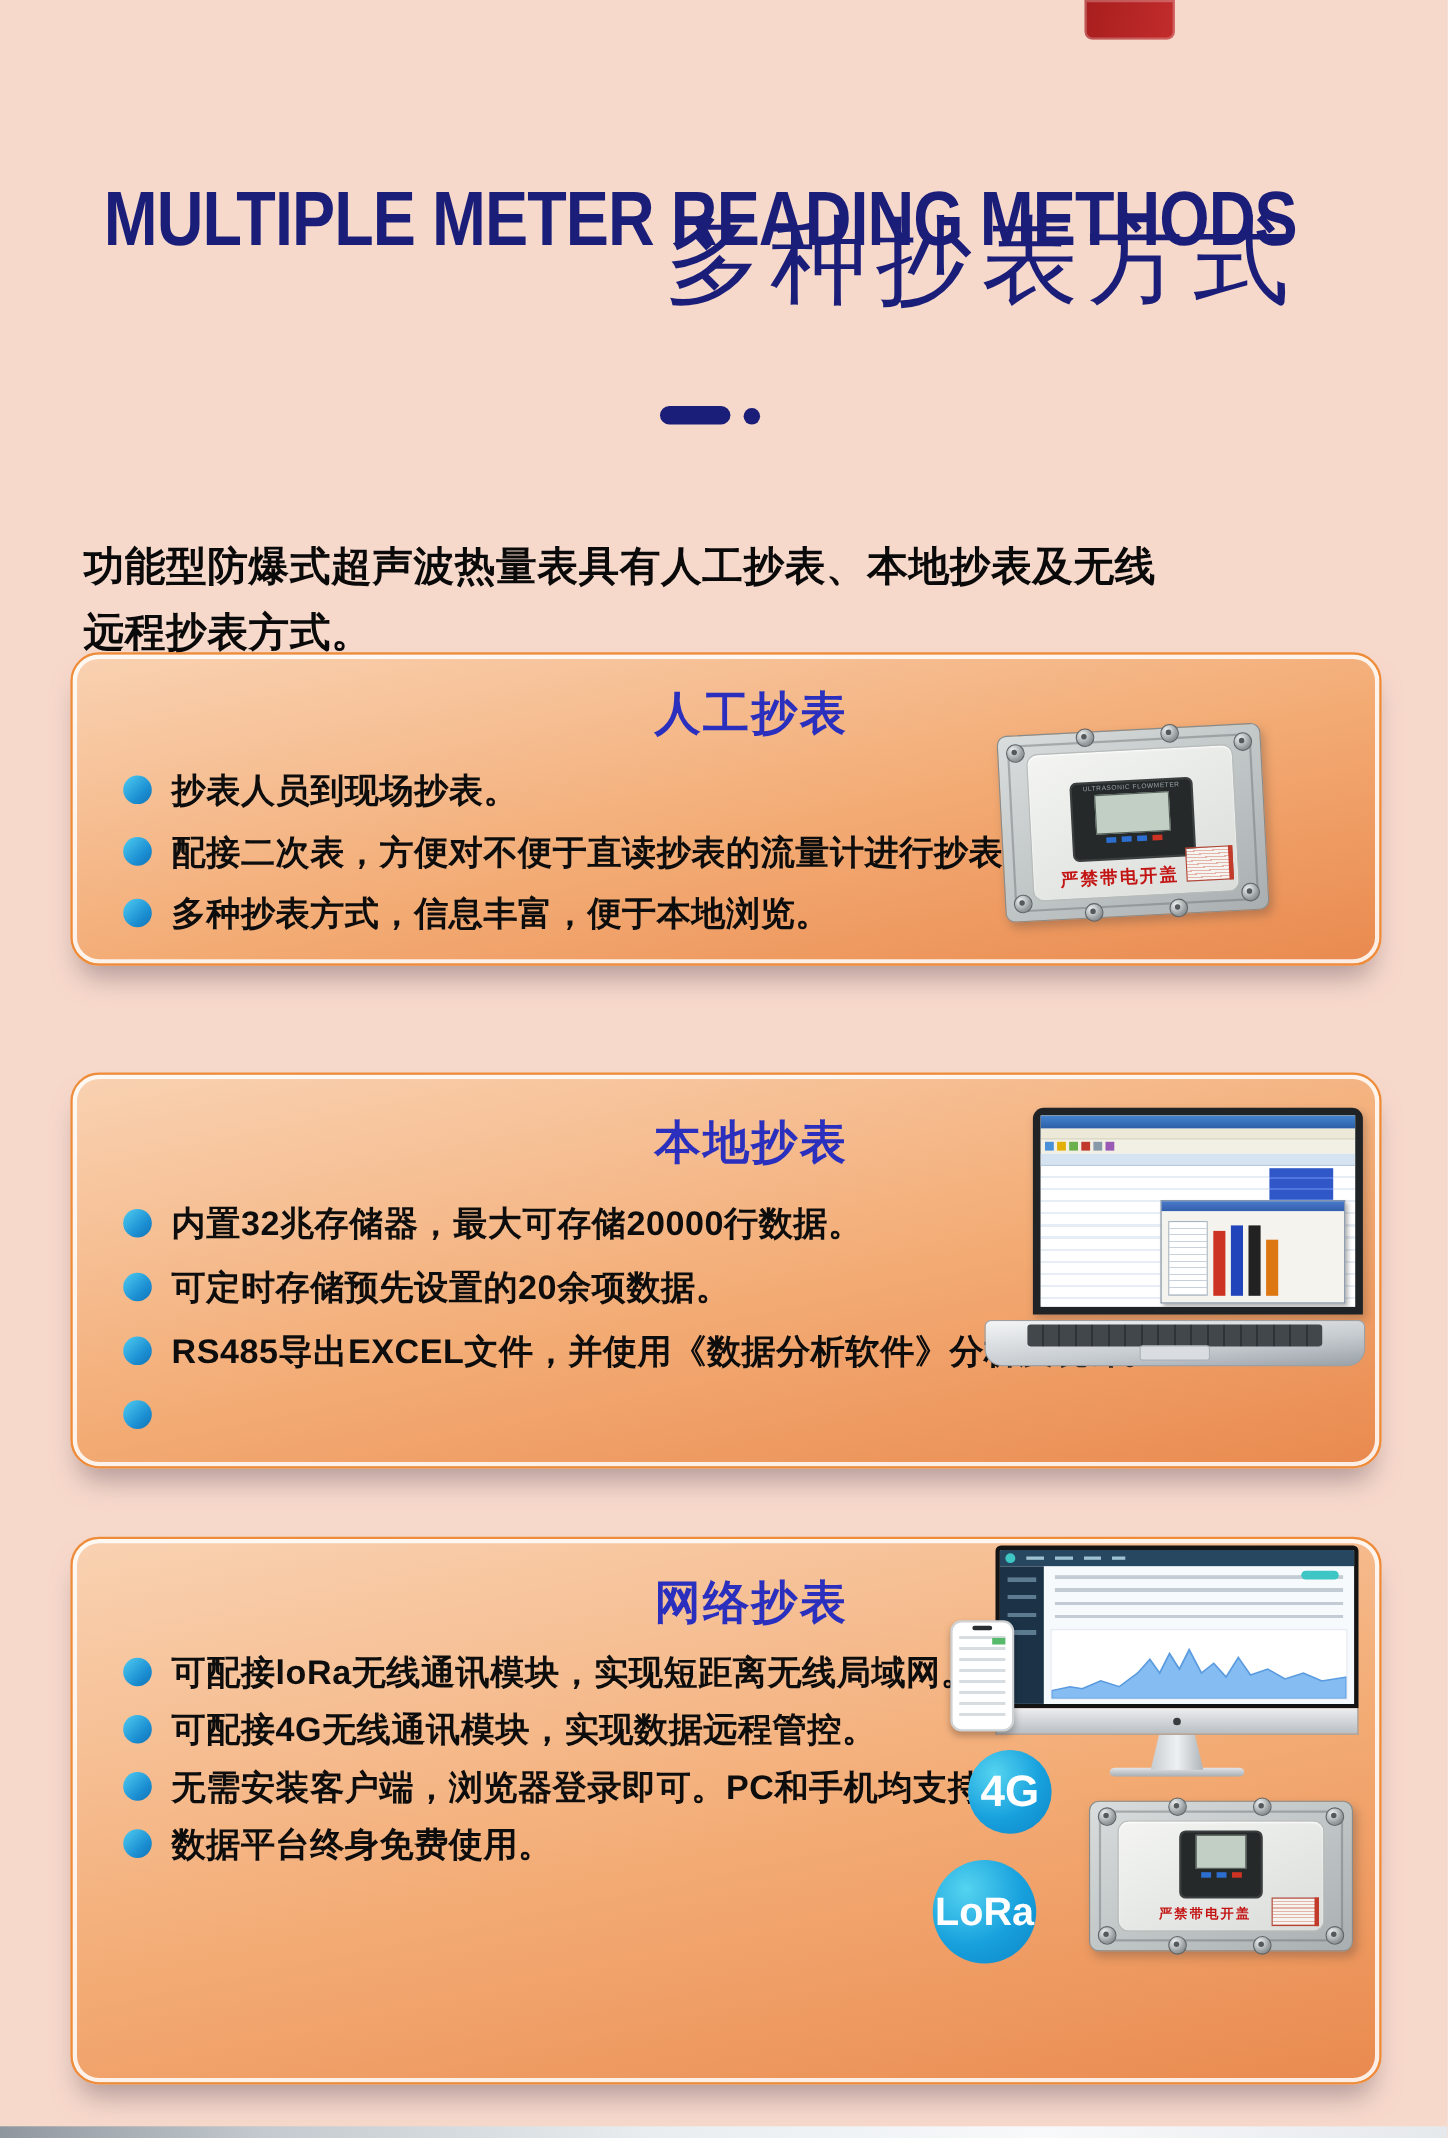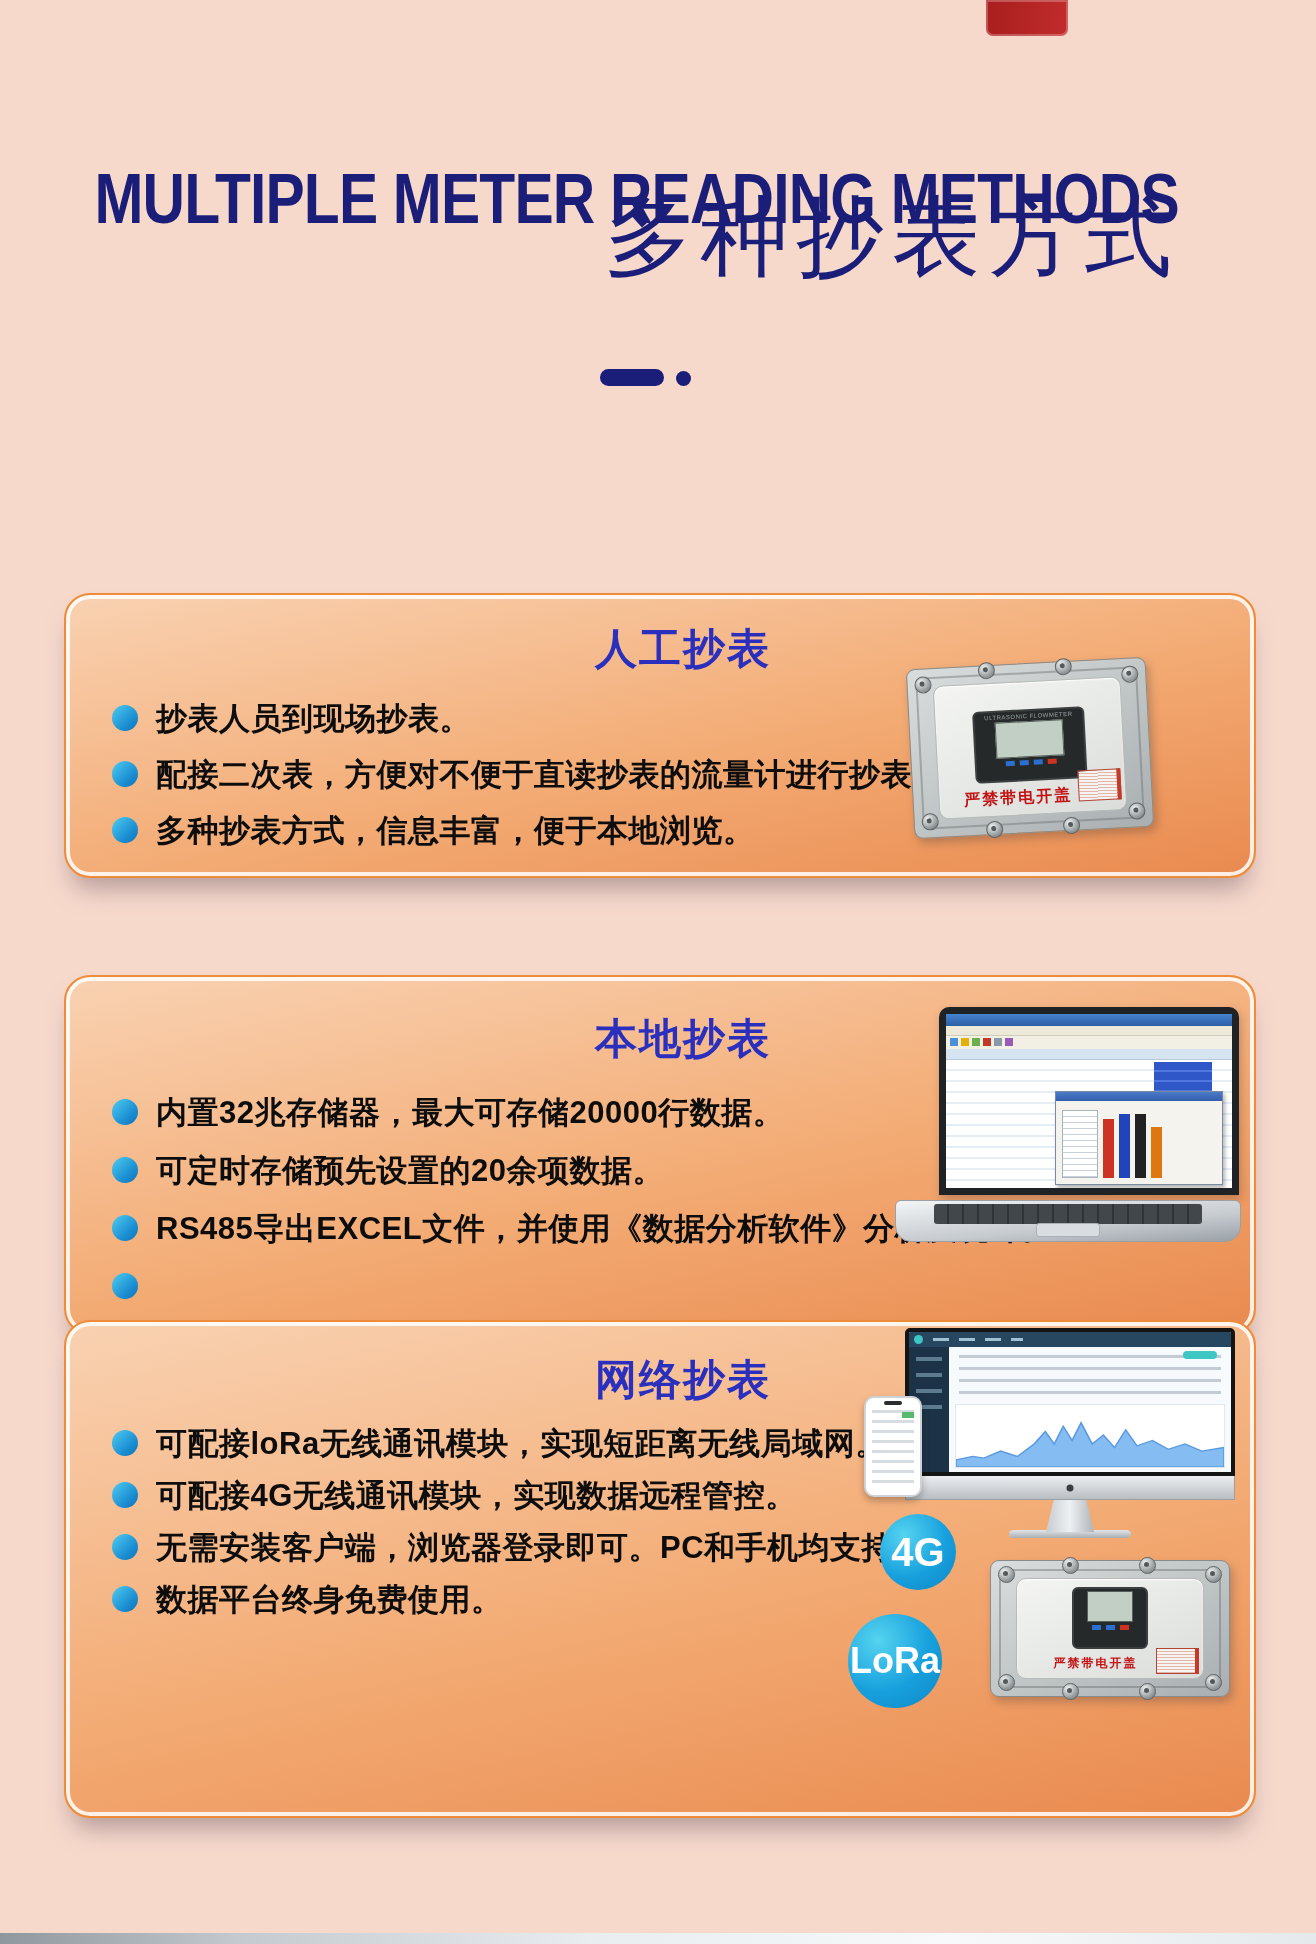--- a/index.html
+++ b/index.html
@@ -20,21 +20,21 @@
   .intro{position:absolute;left:76px;top:448px;width:1000px;font-size:37px;font-weight:600;
     color:#0a0a0a;line-height:1.62;letter-spacing:.5px;}
 
   
   .card{position:absolute;left:64px;width:1188px;border-radius:26px;
     background:linear-gradient(168deg,#f9d2b2 0%,#f3ab74 55%,#e98a4f 100%);
     border:2px solid #ee8c3a;
     box-shadow:inset 0 0 0 4px rgba(255,255,255,.85),0 18px 24px -8px rgba(124,102,112,.55);}
   .card-1{top:593px;height:281px;}
   .card-2{top:975px;height:356px;}
-  .card-3{top:1320px;height:494px;}
+  .card-3{top:1397px;height:494px;}
   .card-heading{margin:0;font-size:42px;font-weight:700;color:#2a2fbe;letter-spacing:2px;text-align:center;}
   .card-1 .card-heading{padding:26px 0 0 46px;}
   .card-2 .card-heading{padding:34px 0 0 46px;}
   .card-3 .card-heading{padding:30px 0 0 46px;}
   .bullets{list-style:none;margin:0;padding:0 0 0 46px;}
   .card-1 .bullets{margin-top:22px;}
   .card-2 .bullets{margin-top:26px;}
   .card-3 .bullets{margin-top:16px;}
   .bullet{display:flex;align-items:flex-start;gap:18px;line-height:40px;}
   .card-1 .bullet{margin-bottom:16px;text-align:center;}
@@ -156,20 +156,21 @@
 
 <div class="page">
 
   <div class="ribbon"></div>
 
   <h1 class="title-en">MULTIPLE METER READING METHODS</h1>
   <div class="title-zh">多种抄表方式</div>
   <div class="dash"></div>
   <div class="dash-dot"></div>
 
+  <p class="intro">功能型防爆式超声波热量表具有人工抄表、本地抄表及无线远程抄表方式。</p>
 
   <section class="card card-1">
     <h2 class="card-heading">人工抄表</h2>
     <ul class="bullets">
       <li class="bullet">
         <span class="dot"></span>
         <span class="bullet-text">抄表人员到现场抄表。</span>
       </li>
       <li class="bullet">
         <span class="dot"></span>

